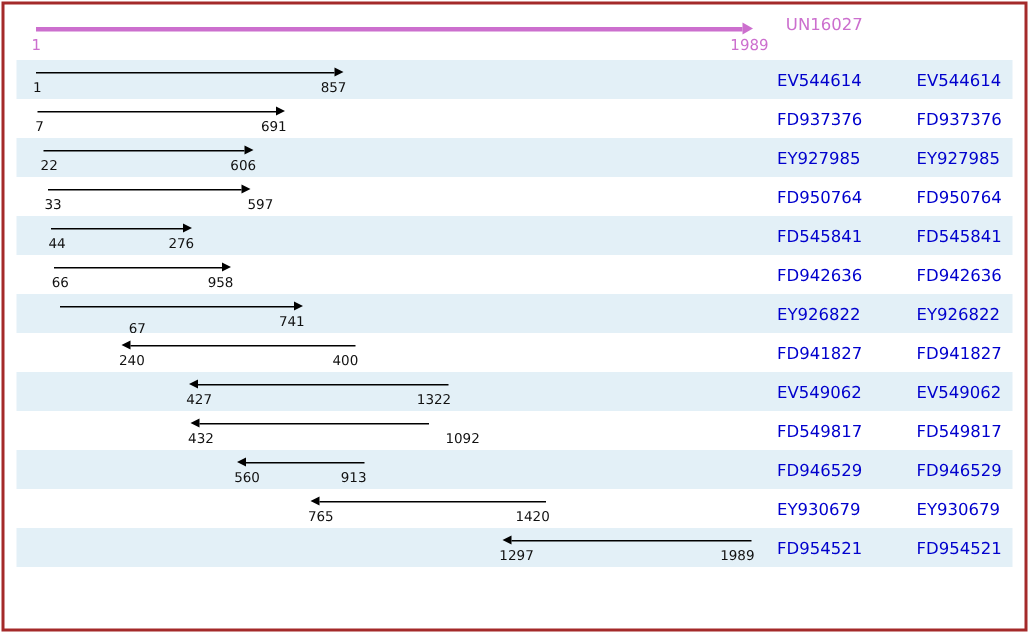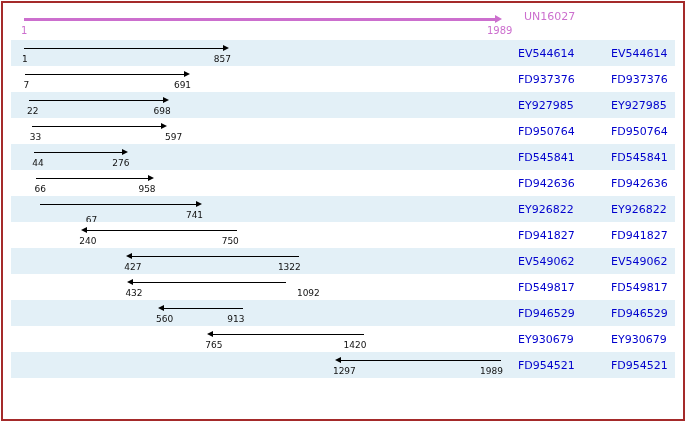--- a/index.html
+++ b/index.html
@@ -114,21 +114,21 @@
         <div class="hline" style="top: 71px; left: 22.4394px; width: 158.092px;"></div>
         <div class="harrow-r" style="left: 180.531px; top: 68px;"></div>
         <div class="coord" style="left: 20.4394px; top: 77px;">7</div>
         <div class="coord" style="left: 170.931px; top: 77px;">691</div>
         <div class="acc" style="left: 515px; top: 70px;">FD937376</div>
         <div class="acc" style="left: 608px; top: 70px;">FD937376</div>
         <div class="band" style="top: 89px;"></div>
         <div class="hline" style="top: 97px; left: 26.0379px; width: 134.102px;"></div>
         <div class="harrow-r" style="left: 160.139px; top: 94px;"></div>
         <div class="coord" style="left: 24.0379px; top: 103px;">22</div>
-        <div class="coord" style="left: 150.54px; top: 103px;">698</div>
+        <div class="coord" style="left: 150.54px; top: 103px;">606</div>
         <div class="acc" style="left: 515px; top: 96px;">EY927985</div>
         <div class="acc" style="left: 608px; top: 96px;">EY927985</div>
         <div class="band plain" style="top: 115px;"></div>
         <div class="hline" style="top: 123px; left: 28.6768px; width: 129.304px;"></div>
         <div class="harrow-r" style="left: 157.98px; top: 120px;"></div>
         <div class="coord" style="left: 26.6768px; top: 129px;">33</div>
         <div class="coord" style="left: 162px; top: 129px;">597</div>
         <div class="acc" style="left: 515px; top: 122px;">FD950764</div>
         <div class="acc" style="left: 608px; top: 122px;">FD950764</div>
         <div class="band" style="top: 141px;"></div>
@@ -149,21 +149,21 @@
         <div class="hline" style="top: 201px; left: 36.8334px; width: 155.693px;"></div>
         <div class="harrow-r" style="left: 192.526px; top: 198px;"></div>
         <div class="coord" style="left: 34.8334px; top: 212px; padding-left: 48px;">67</div>
         <div class="coord" style="left: 182.926px; top: 207px;">741</div>
         <div class="acc" style="left: 515px; top: 200px;">EY926822</div>
         <div class="acc" style="left: 608px; top: 200px;">EY926822</div>
         <div class="band plain" style="top: 219px;"></div>
         <div class="hline" style="top: 227px; left: 84.3361px; width: 149.935px;"></div>
         <div class="harrow-l" style="left: 78.3361px; top: 224px;"></div>
         <div class="coord" style="left: 76.3361px; top: 233px;">240</div>
-        <div class="coord" style="left: 218.671px; top: 233px;">750</div>
+        <div class="coord" style="left: 218.671px; top: 233px;">400</div>
         <div class="acc" style="left: 515px; top: 226px;">FD941827</div>
         <div class="acc" style="left: 608px; top: 226px;">FD941827</div>
         <div class="band" style="top: 245px;"></div>
         <div class="hline" style="top: 253px; left: 129.197px; width: 166.488px;"></div>
         <div class="harrow-l" style="left: 123.197px; top: 250px;"></div>
         <div class="coord" style="left: 121.197px; top: 259px;">427</div>
         <div class="coord" style="left: 274.885px; top: 259px;">1322</div>
         <div class="acc" style="left: 515px; top: 252px;">EV549062</div>
         <div class="acc" style="left: 608px; top: 252px;">EV549062</div>
         <div class="band plain" style="top: 271px;"></div>

